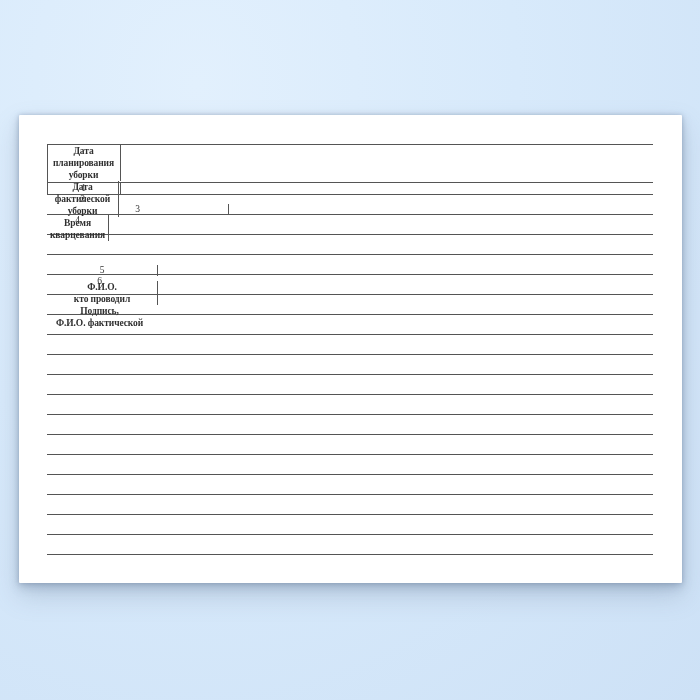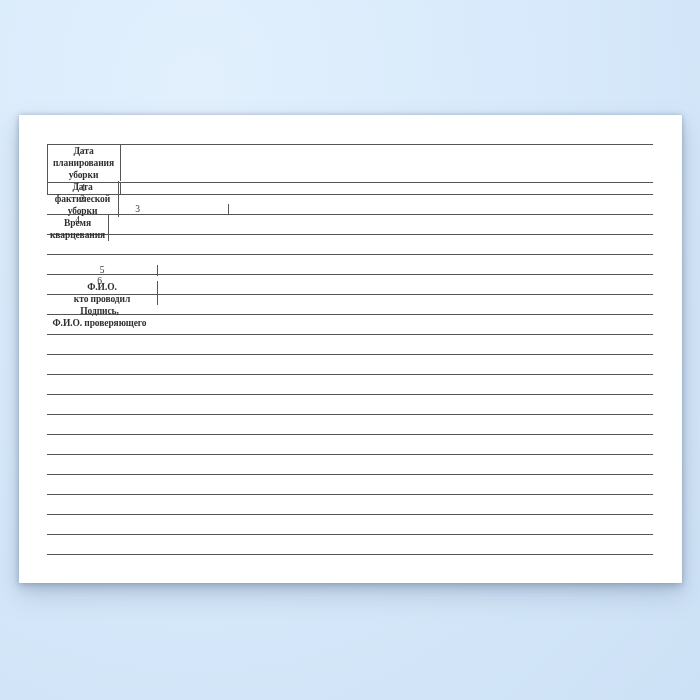--- a/index.html
+++ b/index.html
@@ -108,21 +108,21 @@
 планирования
 уборки</div>
         <div class="cell hcell c1">Дата
 фактической
 уборки</div>
         <div class="cell hcell c3">Время
 кварцевания</div>
         <div class="cell hcell c4">Ф.И.О.
 кто проводил</div>
         <div class="cell hcell c5">Подпись,
-Ф.И.О. проверяющего</div>
+Ф.И.О. фактической</div>
       </div>
 
       <div class="row number-row">
         <div class="cell ncell c0">1</div>
         <div class="cell ncell c1">2</div>
         <div class="cell ncell c2">3</div>
         <div class="cell ncell c3">4</div>
         <div class="cell ncell c4">5</div>
         <div class="cell ncell c5">6</div>
       </div>

